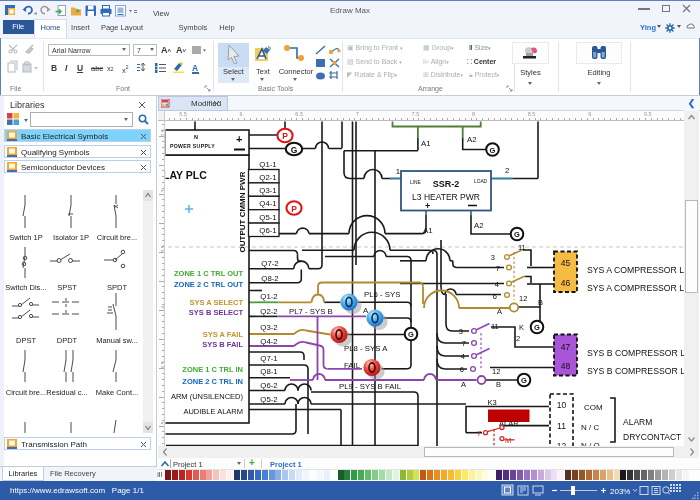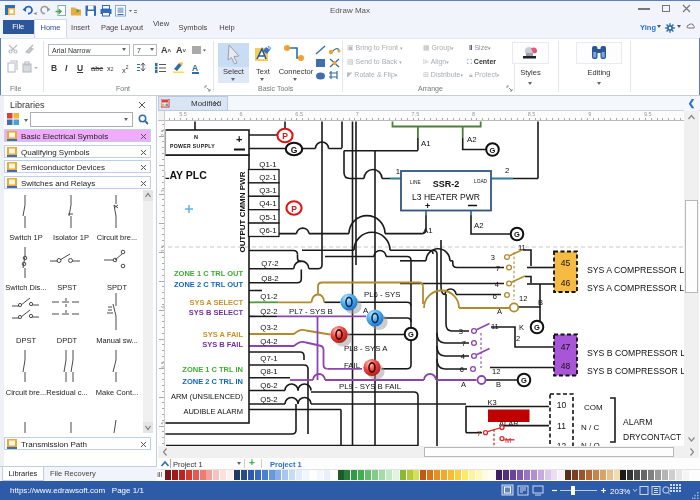--- a/index.html
+++ b/index.html
@@ -50,21 +50,21 @@
       <path d="M113.5 10.5 l6 0" stroke="#2f6bbf"></path>
     <path d="M125 6 l3 0 l-1.5 2 z" fill="#666"></path>
     <path d="M130 6.5 h3 M130 8.5 h3" stroke="#666" stroke-width="0.8"></path>
   </svg>
 
   <div class="ab" style="left:3px;top:20px;width:30.5px;height:13.5px;background:#2b579a;color:#fff;font-size:7.5px;text-align:center;line-height:13.5px;">File</div>
   <div class="ab" style="left:34px;top:19px;width:33px;height:19px;background:#fff;border:1px solid #d5dbe5;border-bottom:none;"></div>
   <div class="ab tabtxt" style="left:34px;top:23px;width:33px;text-align:center;color:#2a5188;">Home</div>
   <div class="ab tabtxt" style="left:70px;top:23px;width:21px;text-align:center;">Insert</div>
   <div class="ab tabtxt" style="left:98px;top:23px;width:48px;text-align:center;">Page Layout</div>
-  <div class="ab tabtxt" style="left:151px;top:9px;width:20px;text-align:center;margin-top:10px;">View</div>
+  <div class="ab tabtxt" style="left:151px;top:9px;width:20px;text-align:center;">View</div>
   <div class="ab tabtxt" style="left:176px;top:23px;width:34px;text-align:center;">Symbols</div>
   <div class="ab tabtxt" style="left:216px;top:23px;width:22px;text-align:center;">Help</div>
 
   <div class="ab" style="left:640px;top:23px;font-size:7.5px;color:#2a6fd4;font-weight:bold;">Ying</div>
   <div class="ab" style="left:657px;top:25px;width:0;height:0;border-left:2.5px solid transparent;border-right:2.5px solid transparent;border-top:3px solid #555;"></div>
   <svg class="ab" style="left:665px;top:23px;" width="10" height="10" viewBox="0 0 10 10">
       <circle cx="5" cy="5" r="3" fill="#2e6da8"></circle>
       <circle cx="5" cy="5" r="1.2" fill="#fff"></circle>
       <g stroke="#2e6da8" stroke-width="1.4">
         <path d="M5 0.2V2M5 8v1.8M0.2 5H2M8 5h1.8M1.6 1.6L2.9 2.9M7.1 7.1l1.3 1.3M8.4 1.6L7.1 2.9M2.9 7.1L1.6 8.4"></path>
@@ -1030,21 +1030,21 @@
       <g fill="#9db4d8">
         <rect x="5" y="0" width="1.5" height="1.5"></rect>
         <rect x="5" y="2.8" width="1.5" height="1.5"></rect>
         <rect x="5" y="5.6" width="1.5" height="1.5"></rect>
         <rect x="2.2" y="2.8" width="1.5" height="1.5"></rect>
         <rect x="2.2" y="5.6" width="1.5" height="1.5"></rect>
         <rect x="0" y="5.6" width="1.5" height="1.5"></rect>
       </g>
     </svg>
 
-<div class="ab" style="left: 4px; top: 129px; width: 147px; height: 12.5px; background: #f0abfc; border: 1px solid rgb(188, 208, 232);">
+<div class="ab" style="left: 4px; top: 129px; width: 147px; height: 12.5px; background: #7dd3fc; border: 1px solid rgb(188, 208, 232);">
       <svg style="position:absolute;left:2px;top:1px;" width="10" height="10" viewBox="0 0 10 10">
         <rect x="0" y="0" width="10" height="10" fill="#f0a830"></rect>
         <rect x="2" y="1.5" width="6" height="5" fill="#fdf6e3"></rect>
         <rect x="0" y="8" width="10" height="2" fill="#3f6fae"></rect>
       </svg>
       <div style="position:absolute;left:16px;top:1.5px;font-size:8px;color:#222;">Basic Electrical Symbols</div>
       <svg style="position:absolute;right:3px;top:3px;" width="7" height="7" viewBox="0 0 7 7">
         <path d="M1 1L6 6M6 1L1 6" stroke="#555" stroke-width="1"></path>
       </svg>
     </div>
@@ -1063,31 +1063,20 @@
       <svg style="position:absolute;left:2px;top:1px;" width="10" height="10" viewBox="0 0 10 10">
         <rect x="0" y="0" width="10" height="10" fill="#f0a830"></rect>
         <rect x="2" y="1.5" width="6" height="5" fill="#fdf6e3"></rect>
         <rect x="0" y="8" width="10" height="2" fill="#3f6fae"></rect>
       </svg>
       <div style="position:absolute;left:16px;top:1.5px;font-size:8px;color:#222;">Qualifying Symbols</div>
       <svg style="position:absolute;right:3px;top:3px;" width="7" height="7" viewBox="0 0 7 7">
         <path d="M1 1L6 6M6 1L1 6" stroke="#555" stroke-width="1"></path>
       </svg>
     </div>
-    <div class="ab" style="left: 4px; top: 176px; width: 147px; height: 12.5px; background: rgb(255, 255, 255); border: 1px solid rgb(188, 208, 232);">
-      <svg style="position:absolute;left:2px;top:1px;" width="10" height="10" viewBox="0 0 10 10">
-        <rect x="0" y="0" width="10" height="10" fill="#f0a830"></rect>
-        <rect x="2" y="1.5" width="6" height="5" fill="#fdf6e3"></rect>
-        <rect x="0" y="8" width="10" height="2" fill="#3f6fae"></rect>
-      </svg>
-      <div style="position:absolute;left:16px;top:1.5px;font-size:8px;color:#222;">Switches and Relays</div>
-      <svg style="position:absolute;right:3px;top:3px;" width="7" height="7" viewBox="0 0 7 7">
-        <path d="M1 1L6 6M6 1L1 6" stroke="#555" stroke-width="1"></path>
-      </svg>
-    </div>
     <div class="ab" style="left: 4px; top: 437px; width: 147px; height: 12.5px; background: rgb(255, 255, 255); border: 1px solid rgb(188, 208, 232);">
       <svg style="position:absolute;left:2px;top:1px;" width="10" height="10" viewBox="0 0 10 10">
         <rect x="0" y="0" width="10" height="10" fill="#f0a830"></rect>
         <rect x="2" y="1.5" width="6" height="5" fill="#fdf6e3"></rect>
         <rect x="0" y="8" width="10" height="2" fill="#3f6fae"></rect>
       </svg>
       <div style="position:absolute;left:16px;top:1.5px;font-size:8px;color:#222;">Transmission Path</div>
       <svg style="position:absolute;right:3px;top:3px;" width="7" height="7" viewBox="0 0 7 7">
         <path d="M1 1L6 6M6 1L1 6" stroke="#555" stroke-width="1"></path>
       </svg>

